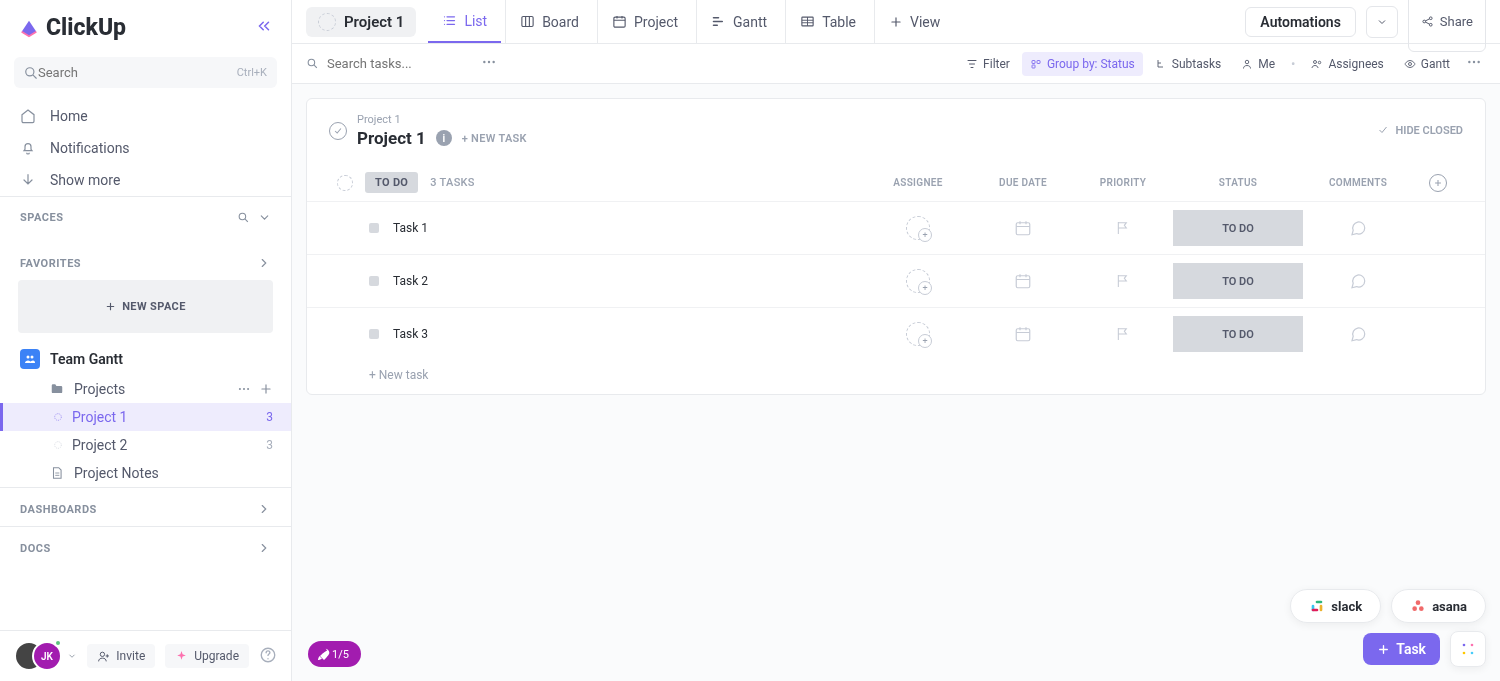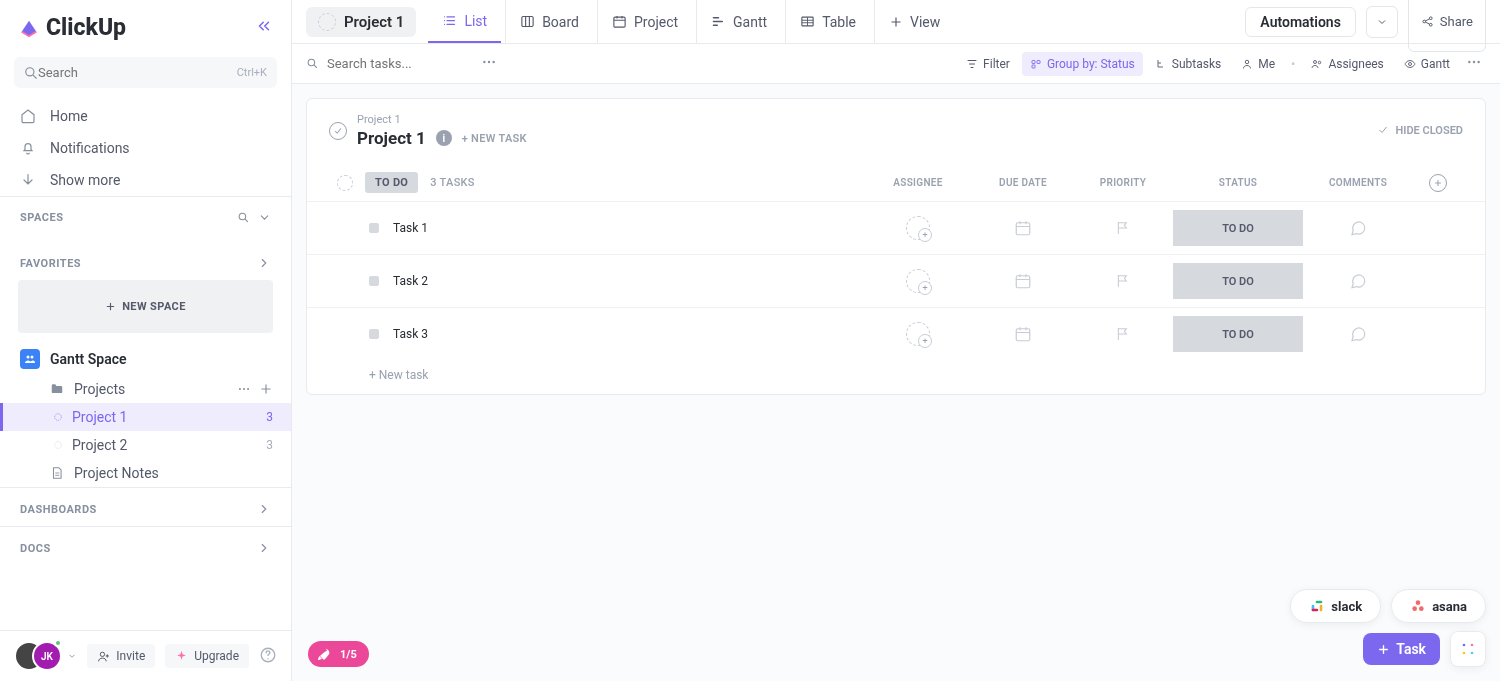--- a/index.html
+++ b/index.html
@@ -99,21 +99,21 @@
   .cell.due { width:100px;}
   .cell.prio { width:100px;}
   .cell.comments { width:110px;}
   .cell.plus { width:50px;}
   .status-cell { background:#d6d9de; color:#54596b; font-size:11px; font-weight:600; height:36px; width:130px; display:flex; align-items:center; justify-content:center;}
   .avatar-dashed { width:24px; height:24px; border:1.5px dashed #c7ccd6; border-radius:50%; position:relative;}
   .avatar-dashed::after { content:"+"; position:absolute; bottom:-3px; right:-3px; width:12px; height:12px; background:#fff; border:1px solid #c7ccd6; border-radius:50%; font-size:9px; display:flex; align-items:center; justify-content:center; color:#9aa2b0;}
   .newtask-row { padding: 8px 22px 12px 62px; font-size:12px; color:#9aa2b0; cursor:pointer;}
 
   
-  .float-bl { position:fixed; left:308px; bottom:14px; display:flex; align-items:center; gap:8px; background:#ec4899; color:#fff; border-radius:16px; padding:5px 12px 5px 8px; font-size:11px; font-weight:700; cursor:pointer;}
+  .float-bl { position:fixed; left:308px; bottom:14px; display:flex; align-items:center; background:#a21caf; color:#fff; border-radius:16px; padding:5px 12px 5px 8px; font-size:11px; font-weight:400; cursor:pointer;}
   .float-br { position:fixed; right:14px; bottom:14px; display:flex; align-items:center; gap:10px;}
   .int-chip { background:#fff; border:1px solid #e8eaed; border-radius:22px; padding:8px 18px; display:flex; align-items:center; gap:6px; font-weight:700; box-shadow: 0 2px 8px rgba(0,0,0,.06);}
   .task-fab { background:#7b68ee; color:#fff; border-radius:8px; padding:8px 14px; display:flex; align-items:center; gap:6px; font-weight:600; font-size:14px; cursor:pointer;}
   .apps-fab { background:#fff; border:1px solid #e8eaed; border-radius:8px; width:36px; height:36px; display:flex; align-items:center; justify-content:center; cursor:pointer; box-shadow: 0 2px 8px rgba(0,0,0,.06);}
   .int-row { position:fixed; right:14px; bottom:58px; display:flex; gap:10px;}
 
   svg { flex-shrink: 0; }
 </style>
 </head>
 <body>
@@ -192,21 +192,21 @@
     </div>
 
     <div class="tree-item bold">
       <span class="space-icon team">
         <svg width="12" height="12" viewBox="0 0 24 24" fill="currentColor">
             <circle cx="8" cy="8" r="3"></circle>
             <circle cx="16" cy="8" r="3"></circle>
             <path d="M2 20c0-3 3-5 6-5s6 2 6 5M12 20c0-3 3-5 6-5s4 2 4 5"></path>
           </svg>
       </span>
-      <span>Gantt Space</span>
+      <span>Team Gantt</span>
     </div>
     <div class="tree-item indent1">
       <svg width="14" height="14" viewBox="0 0 24 24">
           <path d="M3 6a2 2 0 012-2h4l2 3h8a2 2 0 012 2v8a2 2 0 01-2 2H5a2 2 0 01-2-2z" fill="#87909e"></path>
         </svg>
       <span>Projects</span>
       <span class="row-icons">
         <svg width="14" height="14" viewBox="0 0 24 24">
             <circle cx="5" cy="12" r="1.8" fill="currentColor"></circle>
             <circle cx="12" cy="12" r="1.8" fill="currentColor"></circle>

